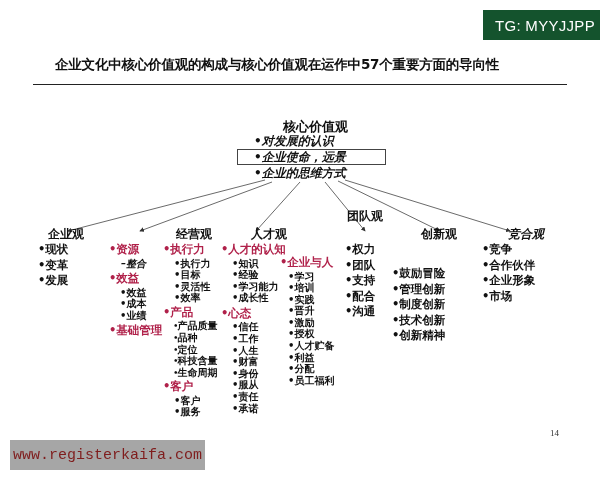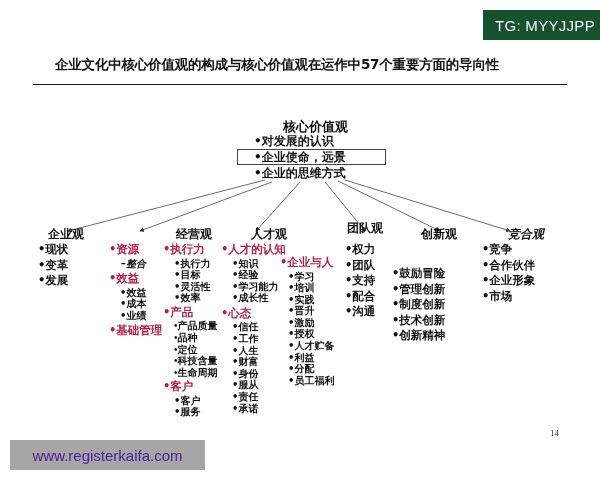--- a/index.html
+++ b/index.html
@@ -21,43 +21,43 @@
     left: 55px; top: 56px; font-size: 13.5px; font-weight: bold; white-space: nowrap;
     letter-spacing: -0.2px;
   }
   .title-rule {
     left: 33px; top: 84px; width: 534px; height: 0; border-top: 1.5px solid #222;
   }
   .core-title {
     left: 283px; top: 118px; font-size: 13px; font-weight: bold; white-space: nowrap;
   }
   .core-item {
-    font-size: 12px; font-weight: bold; white-space: nowrap; line-height: 15px;
+    font-size: 12px; font-weight: bold; white-space: nowrap; line-height: 15px; font-style: italic;
   }
   .core-box {
     left: 237px; top: 149px; width: 149px; height: 16px;
     border: 1px solid #444; box-sizing: border-box;
   }
   .col-head {
     font-size: 12px; font-weight: bold; white-space: nowrap;
   }
   .item {
     font-size: 11px; font-weight: bold; line-height: 14px; white-space: nowrap;
   }
   .item.big { font-size: 11.5px; line-height: 15.5px; }
   .sub {
     font-size: 10px; font-weight: bold; line-height: 11.6px; white-space: nowrap;
   }
   .red { color: #b0214a; }
   .page-num {
     left: 550px; top: 428px; font-family: "Liberation Serif", serif; font-size: 9px; color: #333;
   }
   .watermark {
-    left: 10px; top: 440px; width: 195px; height: 30px; background: #a6a6a6; color: #4c1d95;
-    font-family: Liberation Sans, sans-serif; font-size: 15px;
+    left: 10px; top: 440px; width: 195px; height: 30px; background: #a6a6a6; color: #7f1d1d;
+    font-family: Liberation Mono, monospace; font-size: 15px;
     display: flex; align-items: center; justify-content: center;
   }
   svg.connectors { position: absolute; left: 0; top: 0; }
 </style>
 </head>
 <body>
 
 <div class="abs tg-badge">TG: MYYJJPP</div>
 
 <div class="abs title">企业文化中核心价值观的构成与核心价值观在运作中57个重要方面的导向性</div>
@@ -170,21 +170,21 @@
       <div class="sub">•授权</div>
       <div class="sub">•人才贮备</div>
       <div class="sub">•利益</div>
       <div class="sub">•分配</div>
       <div class="sub">•员工福利</div>
     </div>
   </div>
 </div>
 
 <div>
-  <div class="abs col-head" style="left:347px; top:220px;">团队观</div>
+  <div class="abs col-head" style="left:347px; top:208px;">团队观</div>
   <div class="abs" style="left:345px; top:242px;">
     <div class="item big">•权力</div>
     <div class="item big">•团队</div>
     <div class="item big">•支持</div>
     <div class="item big">•配合</div>
     <div class="item big">•沟通</div>
   </div>
 </div>
 
 <div>

